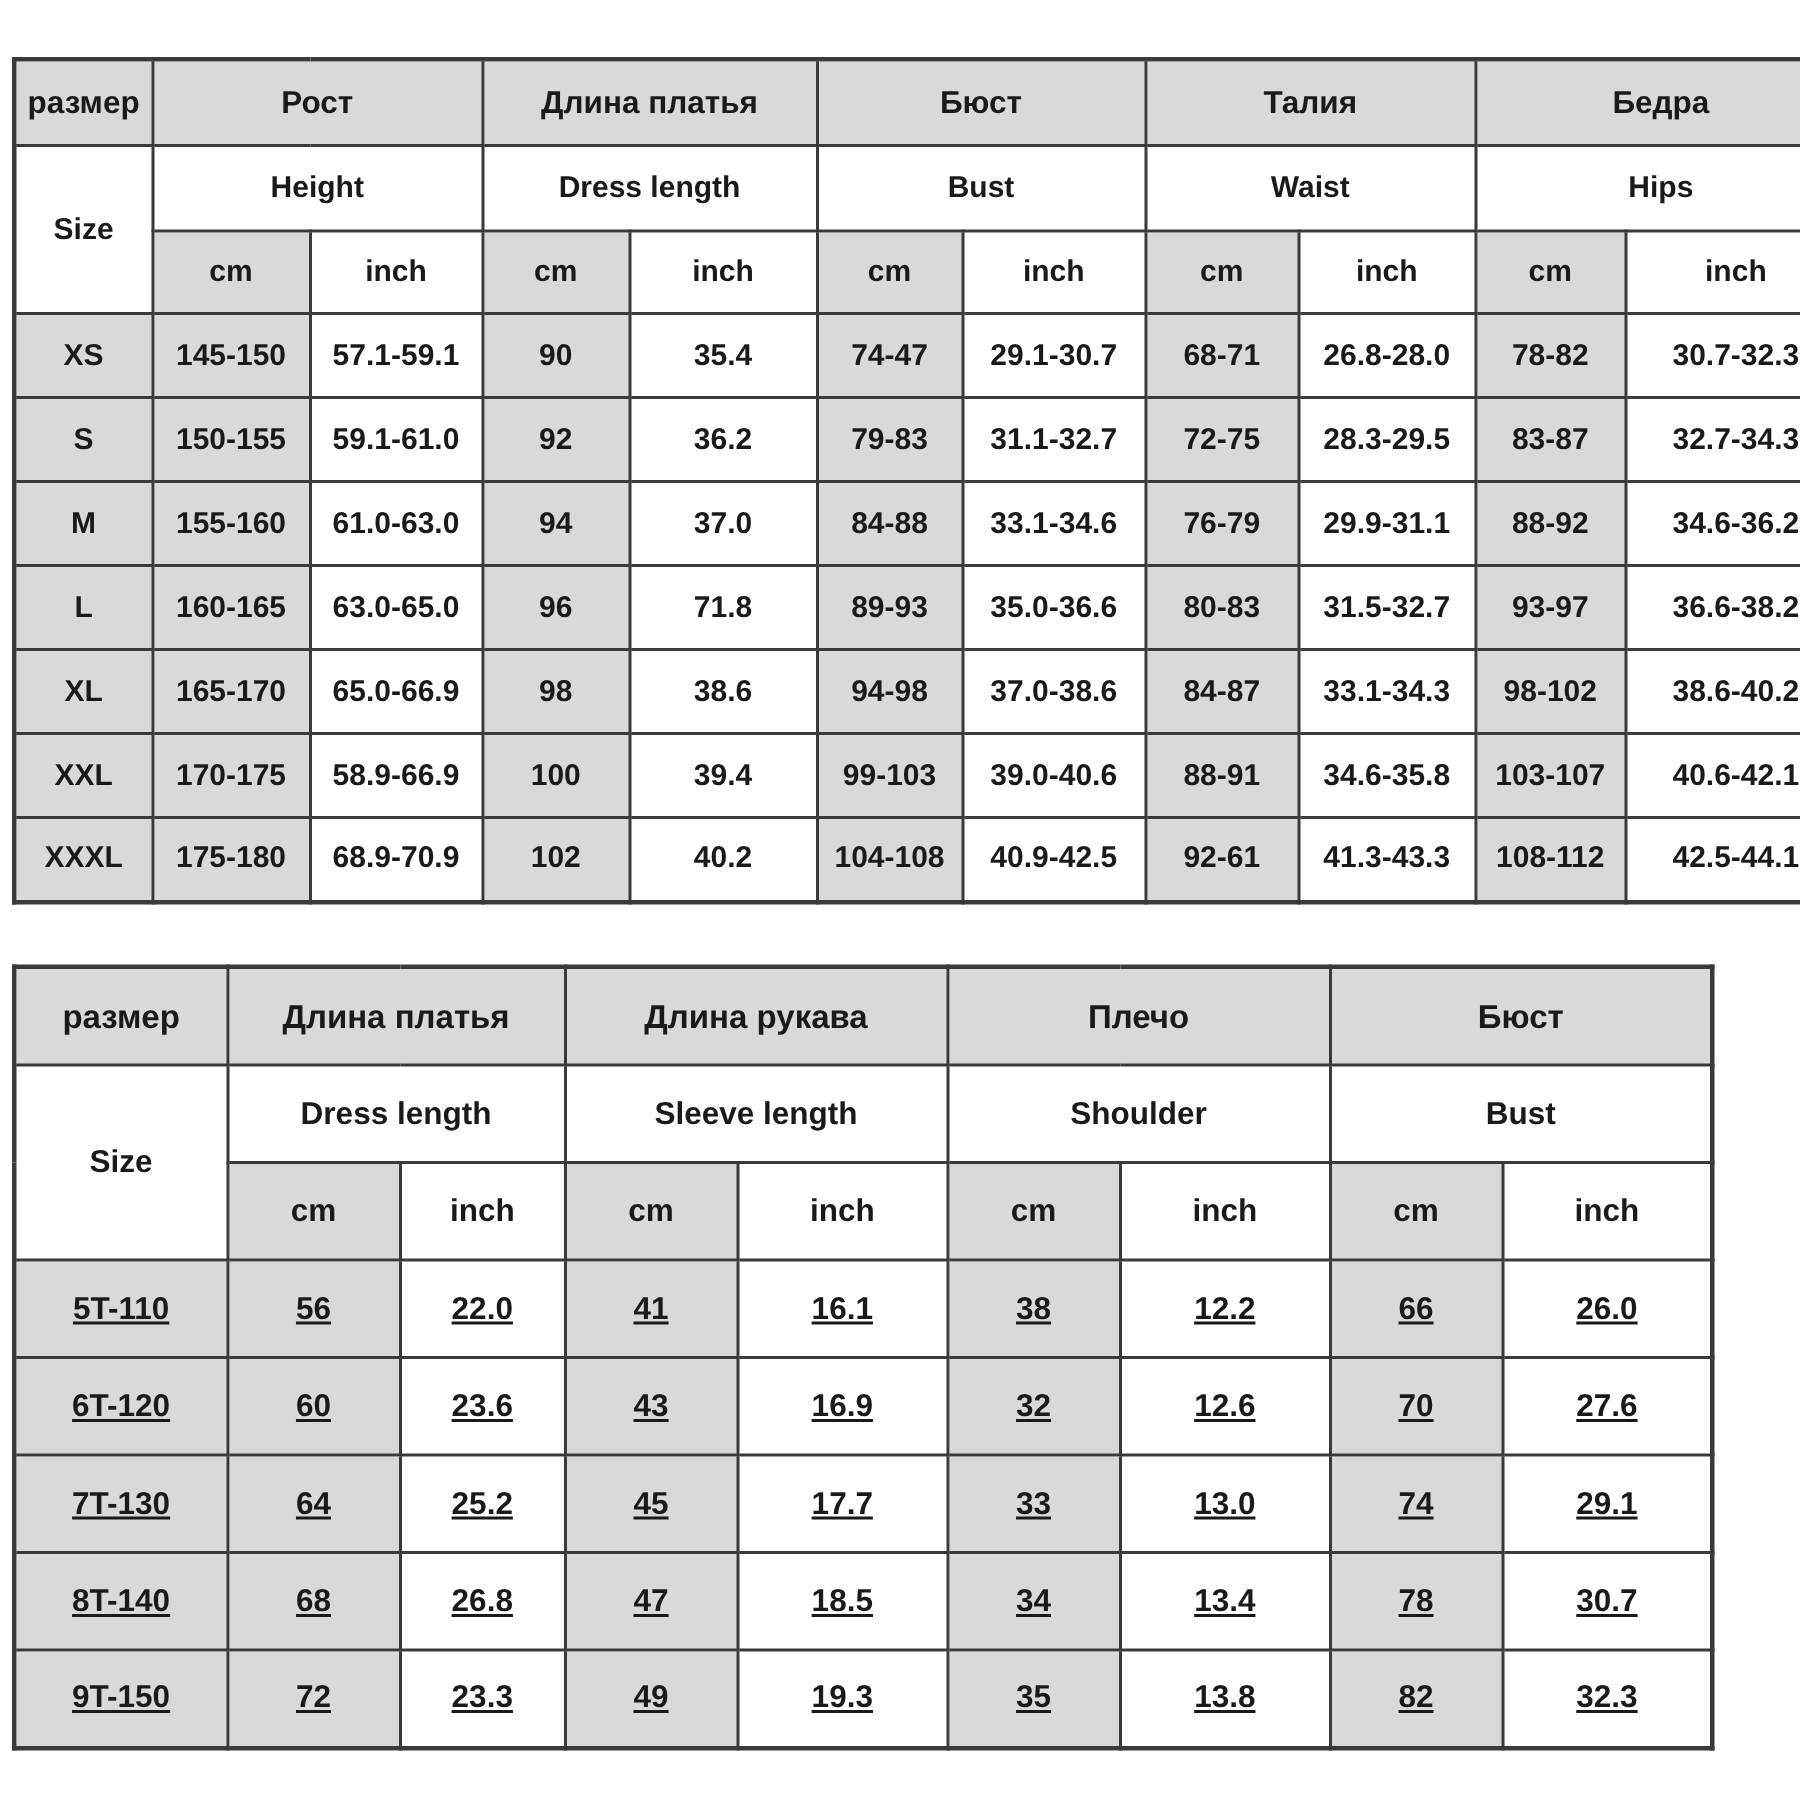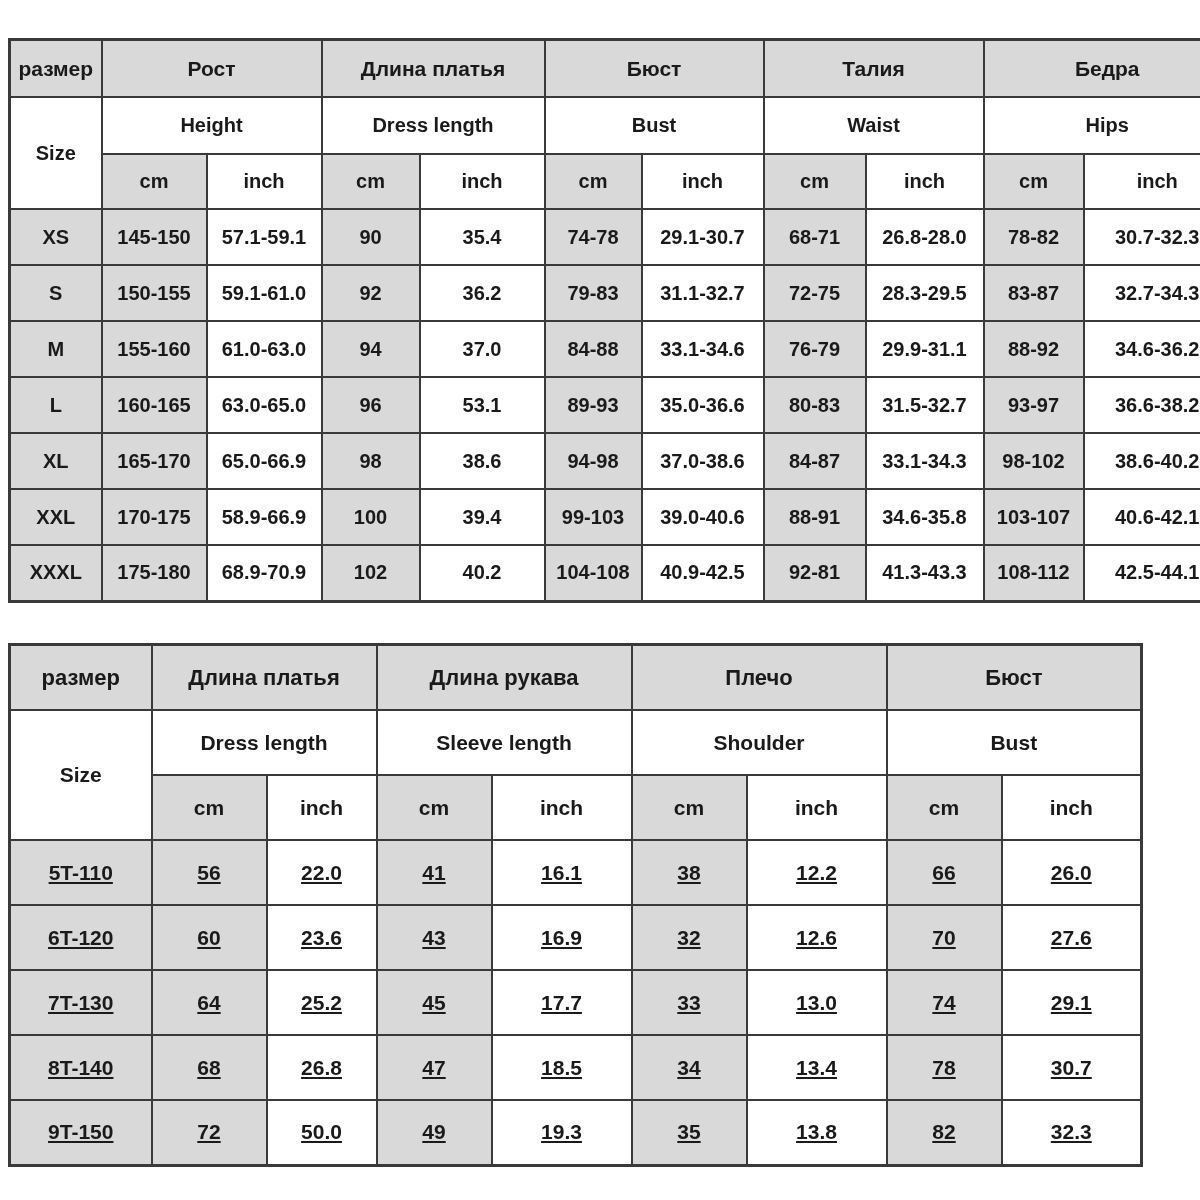--- a/index.html
+++ b/index.html
@@ -110,21 +110,21 @@
         <td>inch</td>
       </tr>
     </thead>
     <tbody>
         <tr>
           <td class="gray">XS</td>
           <td class="gray">145-150</td>
           <td>57.1-59.1</td>
           <td class="gray">90</td>
           <td>35.4</td>
-          <td class="gray">74-78</td>
+          <td class="gray">74-47</td>
           <td>29.1-30.7</td>
           <td class="gray">68-71</td>
           <td>26.8-28.0</td>
           <td class="gray">78-82</td>
           <td>30.7-32.3</td>
         </tr>
         <tr>
           <td class="gray">S</td>
           <td class="gray">150-155</td>
           <td>59.1-61.0</td>
@@ -148,21 +148,21 @@
           <td class="gray">76-79</td>
           <td>29.9-31.1</td>
           <td class="gray">88-92</td>
           <td>34.6-36.2</td>
         </tr>
         <tr>
           <td class="gray">L</td>
           <td class="gray">160-165</td>
           <td>63.0-65.0</td>
           <td class="gray">96</td>
-          <td>53.1</td>
+          <td>71.8</td>
           <td class="gray">89-93</td>
           <td>35.0-36.6</td>
           <td class="gray">80-83</td>
           <td>31.5-32.7</td>
           <td class="gray">93-97</td>
           <td>36.6-38.2</td>
         </tr>
         <tr>
           <td class="gray">XL</td>
           <td class="gray">165-170</td>
@@ -190,21 +190,21 @@
           <td>40.6-42.1</td>
         </tr>
         <tr>
           <td class="gray">XXXL</td>
           <td class="gray">175-180</td>
           <td>68.9-70.9</td>
           <td class="gray">102</td>
           <td>40.2</td>
           <td class="gray">104-108</td>
           <td>40.9-42.5</td>
-          <td class="gray">92-81</td>
+          <td class="gray">92-61</td>
           <td>41.3-43.3</td>
           <td class="gray">108-112</td>
           <td>42.5-44.1</td>
         </tr>
       </tbody>
   </table>
 
   <table id="kids-table">
     <colgroup>
       <col style="width:142px">
@@ -284,21 +284,21 @@
           <td class="gray">47</td>
           <td>18.5</td>
           <td class="gray">34</td>
           <td>13.4</td>
           <td class="gray">78</td>
           <td>30.7</td>
         </tr>
         <tr>
           <td class="gray">9T-150</td>
           <td class="gray">72</td>
-          <td>50.0</td>
+          <td>23.3</td>
           <td class="gray">49</td>
           <td>19.3</td>
           <td class="gray">35</td>
           <td>13.8</td>
           <td class="gray">82</td>
           <td>32.3</td>
         </tr>
       </tbody>
   </table>
 

